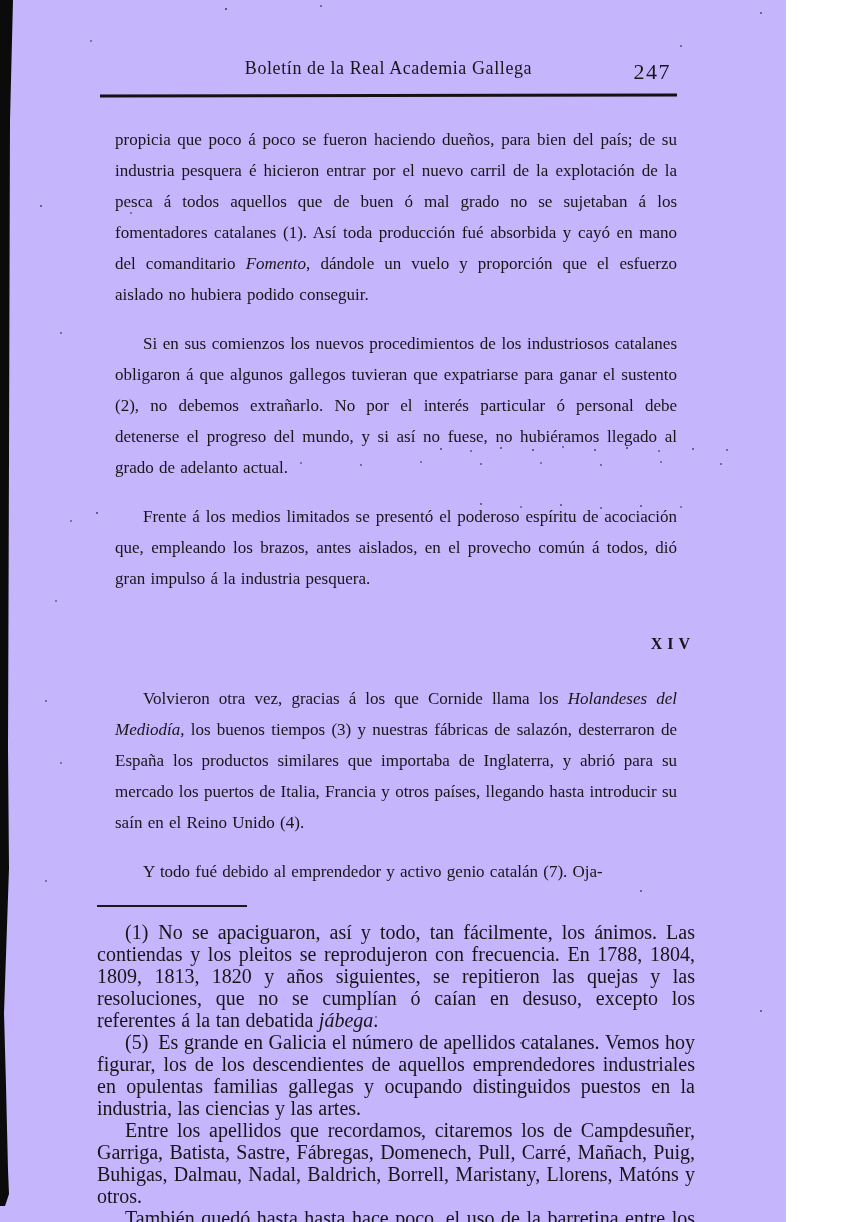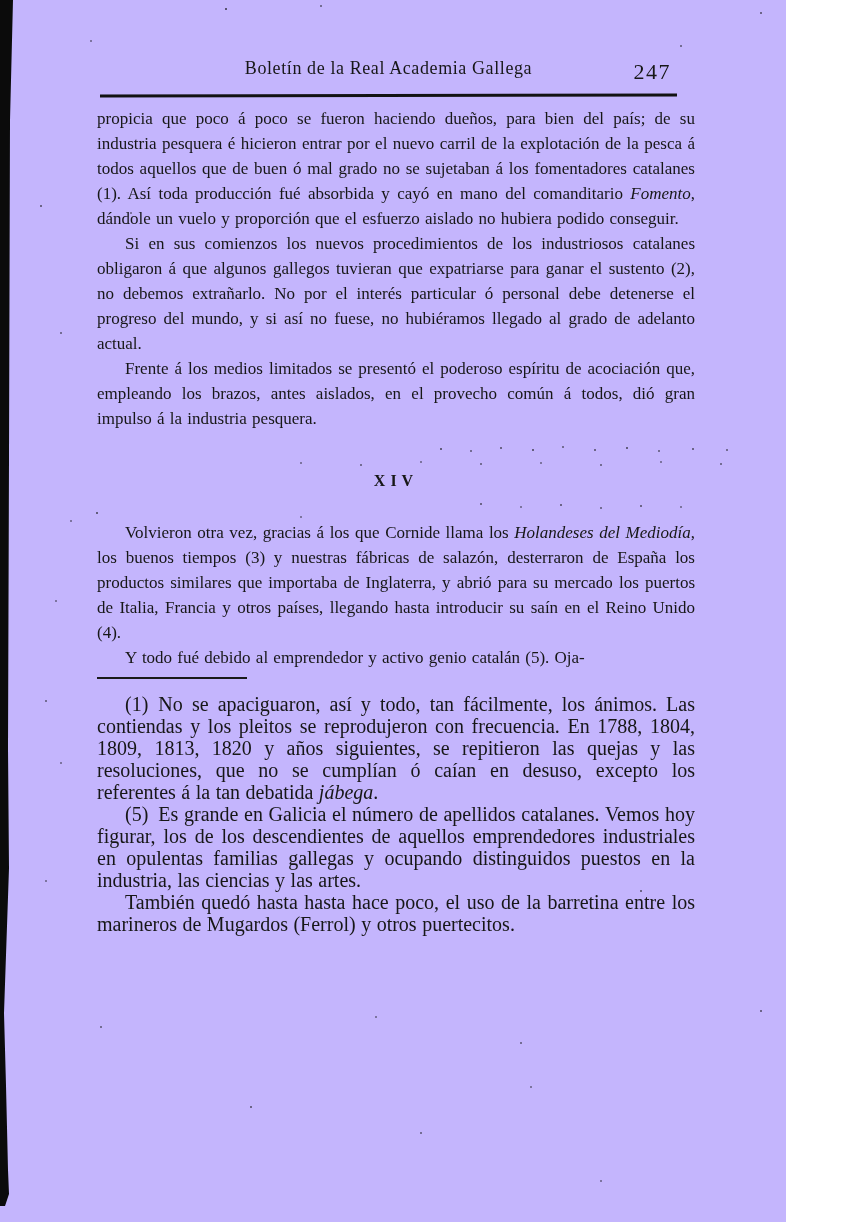--- a/index.html
+++ b/index.html
@@ -57,27 +57,27 @@
   }
   .rule {
     position:absolute; left:100px; top:94px;
     width:577px; height:3px; background:#121212;
     transform:rotate(-0.12deg);
   }
   .text-block {
     position:absolute; left:97px; top:106px; width:598px;
   }
   .para {
-    margin:0; text-align:justify;
-    font-size:17px; line-height:25px;
+    margin:18px; text-align:justify;
+    font-size:17px; line-height:31px;
     text-indent:28px; word-spacing:1px;
   }
   .noindent { text-indent:0; }
   .section {
-    text-align:center; font-size:16px; font-weight:bold;
+    text-align:right; font-size:16px; font-weight:bold;
     letter-spacing:5px; margin:41px 0 30px 0;
   }
   .fnrule {
     width:150px; height:2px; background:#1a1a1a;
     margin:7px 0 14px 0;
   }
   .fn {
     margin:0; text-align:justify;
     font-size:20px; line-height:22px;
     text-indent:28px; word-spacing:.5px;
@@ -99,23 +99,24 @@
   <div class="rule"></div>
 
   <div class="text-block">
     <p class="para noindent"><span>propicia que poco á poco se fueron haciendo dueños, para bien del país; de su industria pesquera é hicieron entrar por el nuevo carril de la explotación de la pesca á todos aquellos que de buen ó mal grado no se sujetaban á los fomentadores catalanes (1). Así toda producción fué absorbida y cayó en mano del comanditario </span><span class="it">Fomento</span><span>, dándole un vuelo y proporción que el esfuerzo aislado no hubiera podido conseguir.</span></p>
     <p class="para"><span>Si en sus comienzos los nuevos procedimientos de los industriosos catalanes obligaron á que algunos gallegos tuvieran que expatriarse para ganar el sustento (2), no debemos extrañarlo. No por el interés particular ó personal debe detenerse el progreso del mundo, y si así no fuese, no hubiéramos llegado al grado de adelanto actual.</span></p>
     <p class="para"><span>Frente á los medios limitados se presentó el poderoso espíritu de acociación que, empleando los brazos, antes aislados, en el provecho común á todos, dió gran impulso á la industria pesquera.</span></p>
 
     <h2 class="section">XIV</h2>
 
     <p class="para"><span>Volvieron otra vez, gracias á los que Cornide llama los </span><span class="it">Holandeses del Mediodía</span><span>, los buenos tiempos (3) y nuestras fábricas de salazón, desterraron de España los productos similares que importaba de Inglaterra, y abrió para su mercado los puertos de Italia, Francia y otros países, llegando hasta introducir su saín en el Reino Unido (4).</span></p>
-    <p class="para"><span>Y todo fué debido al emprendedor y activo genio catalán (5). Oja-</span></p>
+    <p class="para"><span>Y todo fué debido al emprendedor y activo genio catalán (7). Oja-</span></p>
 
     <div class="fnrule"></div>
 
     <div class="footnotes">
       <p class="fn"><span>(1) No se apaciguaron, así y todo, tan fácilmente, los ánimos. Las contiendas y los pleitos se reprodujeron con frecuencia. En 1788, 1804, 1809, 1813, 1820 y años siguientes, se repitieron las quejas y las resoluciones, que no se cumplían ó caían en desuso, excepto los referentes á la tan debatida </span><span class="it">jábega</span><span>.</span></p>
       <p class="fn"><span>(5) Es grande en Galicia el número de apellidos catalanes. Vemos hoy figurar, los de los descendientes de aquellos emprendedores industriales en opulentas familias gallegas y ocupando distinguidos puestos en la industria, las ciencias y las artes.</span></p>
+      <p class="fn"><span>Entre los apellidos que recordamos, citaremos los de Campdesuñer, Garriga, Batista, Sastre, Fábregas, Domenech, Pull, Carré, Mañach, Puig, Buhigas, Dalmau, Nadal, Baldrich, Borrell, Maristany, Llorens, Matóns y otros.</span></p>
       <p class="fn"><span>También quedó hasta hasta hace poco, el uso de la barretina entre los marineros de Mugardos (Ferrol) y otros puertecitos.</span></p>
     </div>
   </div>
 </div>
 
 </body></html>

